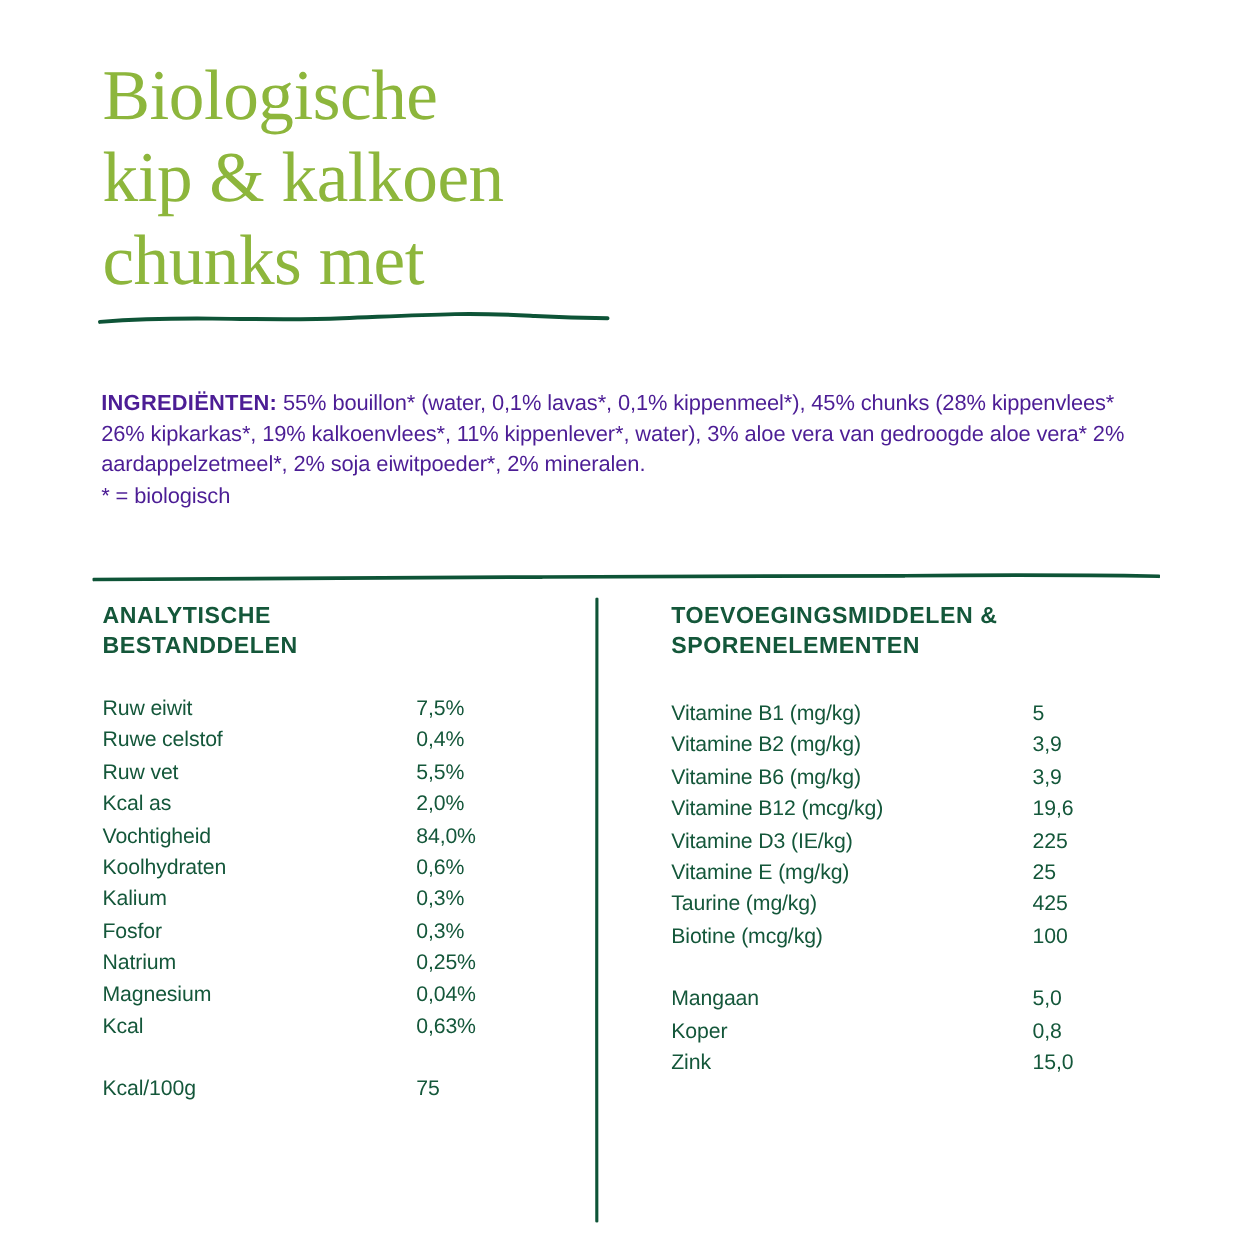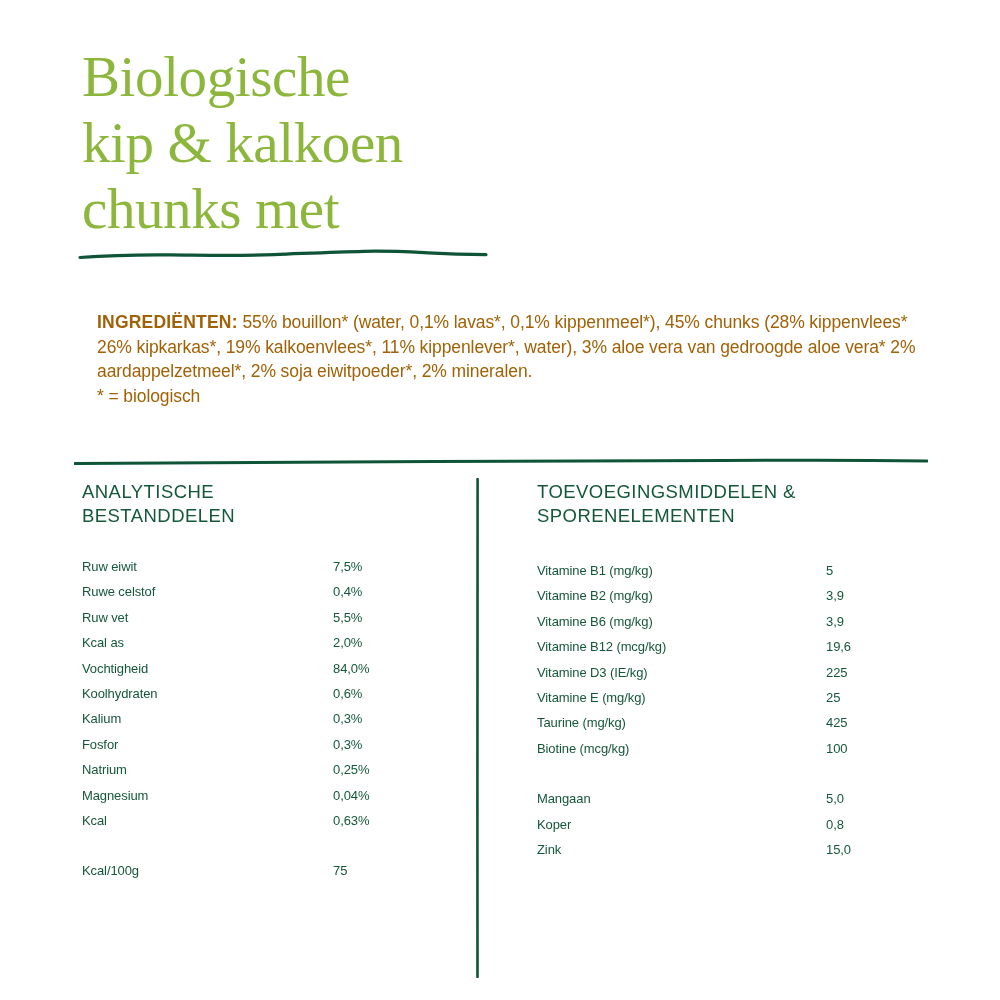--- a/index.html
+++ b/index.html
@@ -46,24 +46,24 @@
     position: absolute;
     left: 78px;
     top: 248px;
     width: 410px;
     height: 14px;
   }
 
   
   .ingredients {
     position: absolute;
-    left: 97px;
+    left: 81px;
     top: 310px;
     width: 838px;
-    color: #a16207;
+    color: #4c1d95;
     font-size: 17.5px;
     line-height: 24.5px;
     letter-spacing: -0.1px;
   }
 
   .ingredients b {
     font-weight: 700;
     letter-spacing: 0.2px;
   }
 
@@ -93,32 +93,32 @@
   .col {
     position: absolute;
     color: #14573A;
   }
 
   .col-left  { left: 82px;  top: 480px; width: 360px; }
   .col-right { left: 537px; top: 480px; width: 380px; }
 
   .col-heading {
     font-size: 18.5px;
-    font-weight: 400;
+    font-weight: 700;
     line-height: 24px;
     letter-spacing: 0.45px;
   }
 
   .table {
     margin-top: 0;
   }
 
   .row {
     display: flex;
-    font-size: 13px;
+    font-size: 17px;
     line-height: 25.4px;
     letter-spacing: -0.1px;
     white-space: nowrap;
   }
 
   .row .label { flex: 0 0 auto; }
   .row .value { position: absolute; }
 
   .col-left .table  { position: relative; margin-top: 26px; }
   .col-right .table { position: relative; margin-top: 30px; }

